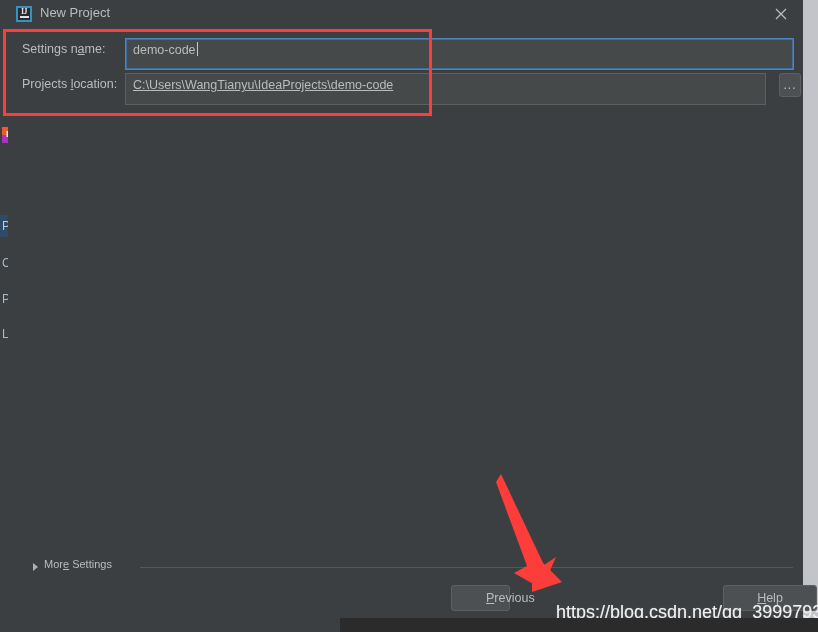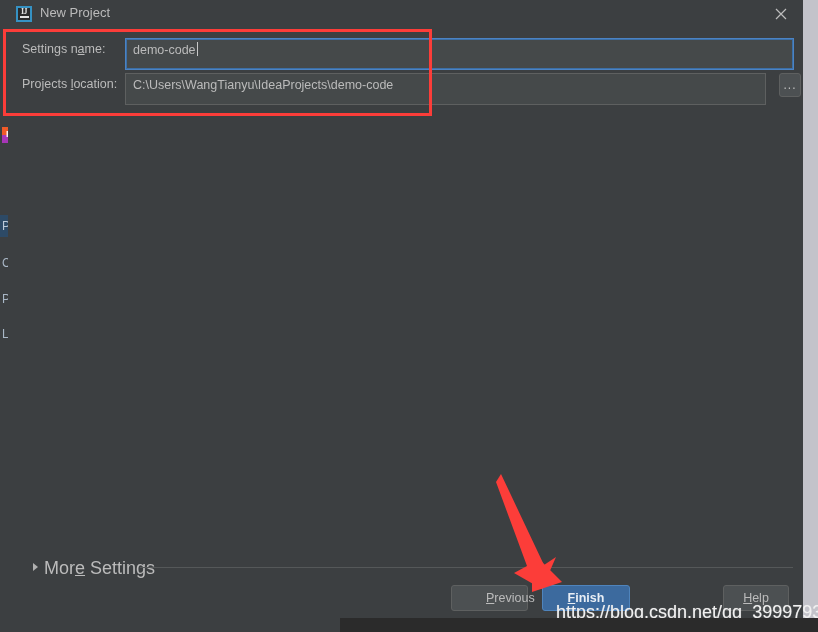--- a/index.html
+++ b/index.html
@@ -161,20 +161,21 @@
     display: inline-block;
     width: 1px;
     height: 14px;
     background: #c8c8c8;
     vertical-align: -2px;
     margin-left: 1px;
   }
   .input-location {
     width: 641px;
     border: 1px solid #5e6060;
+    text-decoration: underline;
   }
   .browse-btn {
     position: absolute;
     left: 771px; top: 0;
     width: 22px; height: 24px;
     box-sizing: border-box;
     background: #4c5052;
     border: 1px solid #5e6060;
     border-radius: 3px;
     cursor: pointer;
@@ -201,21 +202,21 @@
     left: 25px; top: 5px;
     width: 0; height: 0;
     border-left: 5px solid #b0b0b0;
     border-top: 4px solid transparent;
     border-bottom: 4px solid transparent;
     cursor: pointer;
   }
   .ms-label {
     position: absolute;
     left: 36px; top: 0px;
-    font-size: 18px;
+    font-size: 11px;
     color: #bbbbbb;
     cursor: pointer;
     white-space: nowrap;
   }
   .ms-label u { text-decoration: underline; }
   .ms-line {
     position: absolute;
     left: 132px; right: 10px; top: 9px;
     height: 1px;
     background: #555859;
@@ -244,24 +245,24 @@
     cursor: pointer;
     padding: 0;
   }
   .dlg-btn u { text-decoration: underline; }
   .dlg-btn.primary {
     background: #3c6a9e;
     border: 1px solid #4f84bc;
     color: #e8eef5;
     font-weight: bold;
   }
-  .btn-previous { left: 443px; width: 77px; padding-left: 34px; }
+  .btn-previous { left: 443px; width: 59px; padding-left: 34px; }
   .btn-finish   { left: 534px; width: 88px; }
   .btn-cancel   { left: 626px; width: 82px; }
-  .btn-help     { left: 715px; width: 66px; text-align: center; }
+  .btn-help     { left: 715px; width: 94px; text-align: center; }
 
   
   .anno-rect {
     position: absolute;
     left: 3px; top: 29px;
     width: 429px; height: 87px;
     border: 3px solid #fc3d39;
     box-sizing: border-box;
     pointer-events: none;
   }
@@ -364,21 +365,20 @@
     </div>
 
     <div class="more-settings">
       <div class="ms-triangle"></div>
       <div class="ms-label"><span>Mor</span><u>e</u><span> Settings</span></div>
       <div class="ms-line"></div>
     </div>
 
     <div class="button-bar">
       <div class="dlg-btn btn-previous"><span></span><u>P</u><span>revious</span></div>
-      <div class="dlg-btn btn-finish primary"><span></span><u>F</u><span>inish</span></div>
       <div class="dlg-btn btn-help"><span></span><u>H</u><span>elp</span></div>
     </div>
 
   </div>
 
   <div class="anno-rect"></div>
 
   <svg class="anno-arrow" viewBox="0 0 130 140">
     <polygon points="31,14 74,105 86,97 72,129 44,113 57,106 26,22" fill="#fc3d39"></polygon>
     <polygon points="62,92 92,122 62,132" fill="#fc3d39"></polygon>

